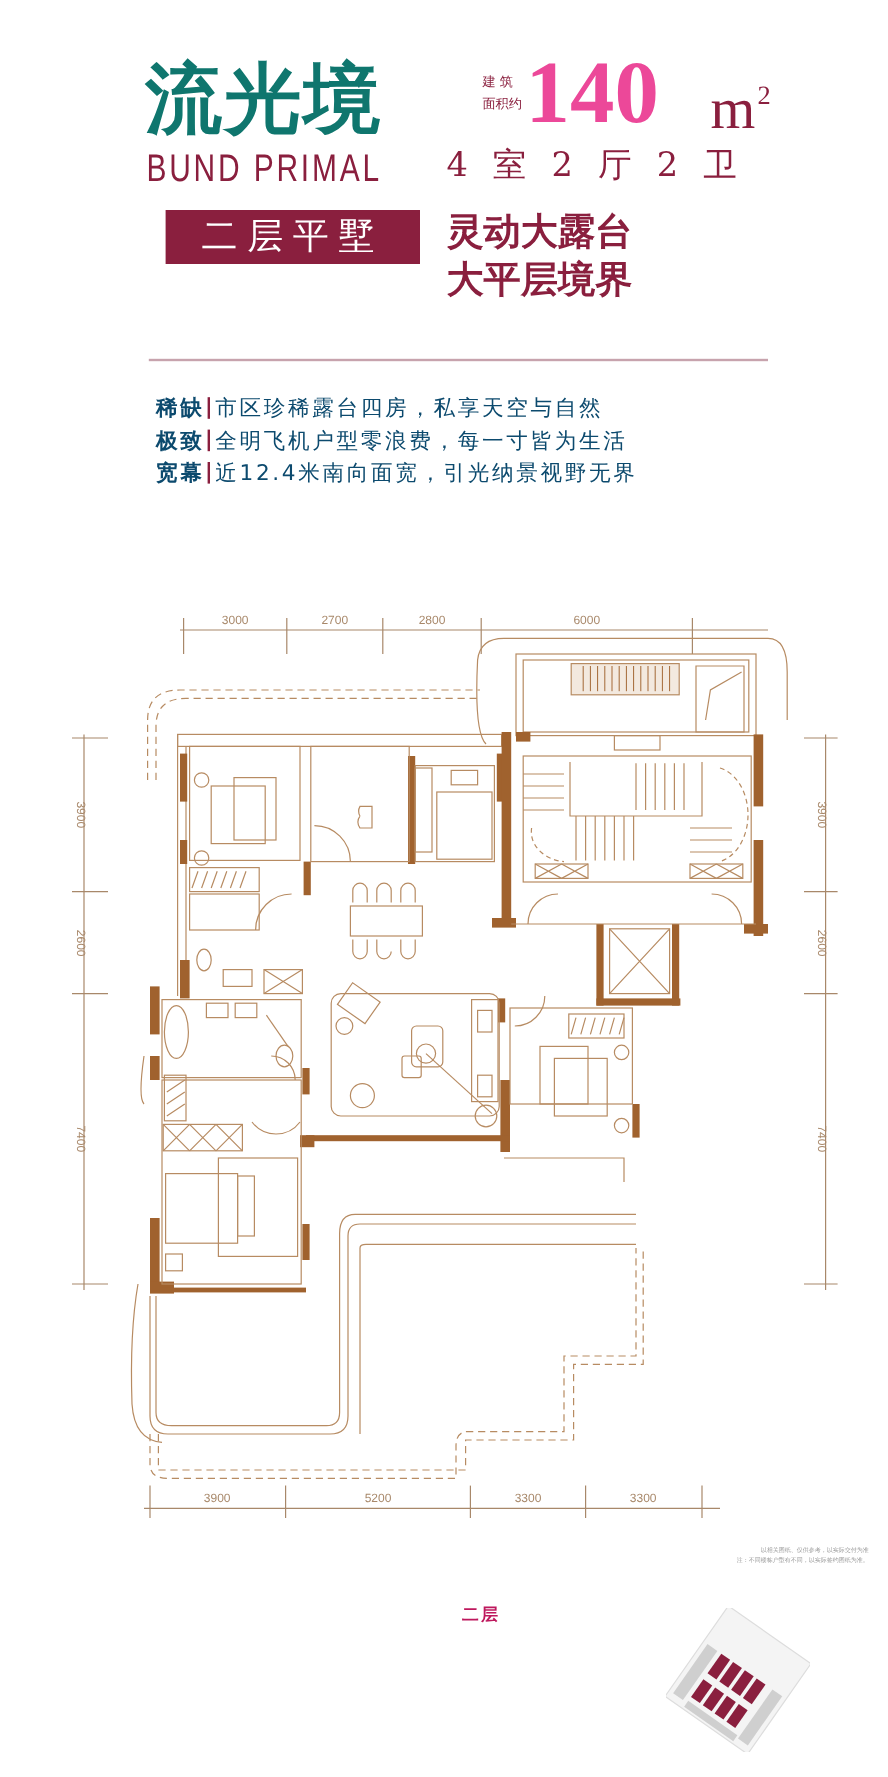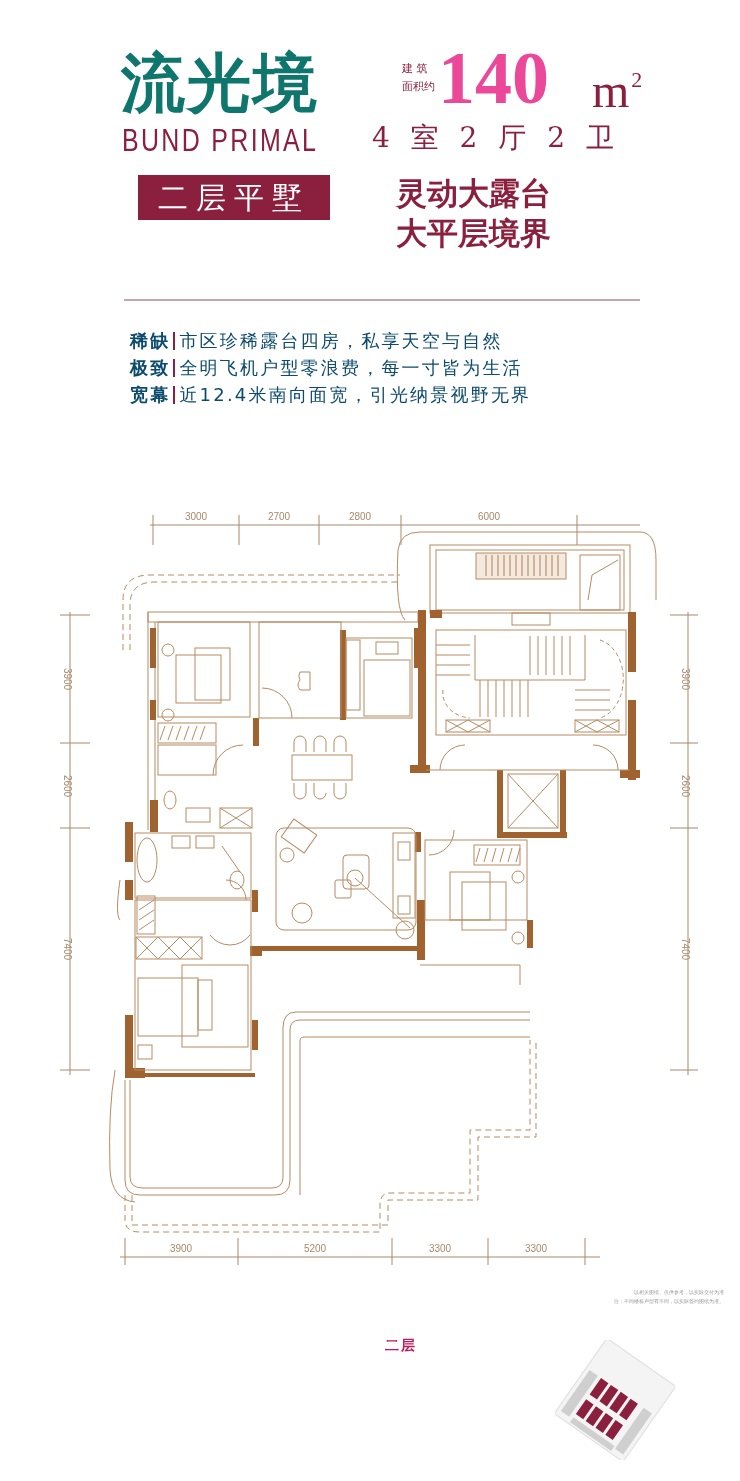--- a/index.html
+++ b/index.html
@@ -5,23 +5,23 @@
   html, body { margin: 0; padding: 0; background: #ffffff; }
   body { width: 740px; height: 1481px; position: relative; overflow: hidden; font-family: "DejaVu Serif", "Liberation Serif", serif; }
   #title-cn { position: absolute; left: 121px; top: 48px; font-size: 64px; font-weight: bold; letter-spacing: 2px; line-height: 70px; color: #0f766e; font-family: "DejaVu Serif", serif; }
   #title-en { position: absolute; left: 122px; top: 122px; font-size: 32px; line-height: 36px; color: #8a1f3e; font-family: "Liberation Sans", sans-serif; letter-spacing: 3px; transform: scaleX(0.78); transform-origin: left top; white-space: nowrap; }
   #area-label { position: absolute; left: 360px; top: 60px; font-size: 11px; line-height: 18px; color: #8a1f3e; font-family: "DejaVu Sans", sans-serif; margin-left: 42px; }
   #area-label span { display: block; }
   #area-value { position: absolute; left: 438px; top: 38px; font-size: 74px; line-height: 80px; font-weight: bold; color: #ec4899; font-family: "Liberation Serif", serif; }
   #area-unit { position: absolute; left: 592px; top: 52px; font-size: 48px; line-height: 56px; color: #8a1f3e; font-family: "Liberation Serif", serif; }
   #area-unit sup { font-size: 22px; vertical-align: 20px; margin-left: 2px; }
   #layout { position: absolute; left: 372px; top: 118px; font-size: 28px; line-height: 40px; color: #8a1f3e; font-family: "DejaVu Serif", serif; letter-spacing: 6px; white-space: nowrap; }
-  #badge { position: absolute; left: 138px; top: 175px; width: 192px; height: 45px; background: #8a1f3e; color: #ffffff; font-size: 30px; line-height: 45px; text-align: center; letter-spacing: 8px; font-family: "DejaVu Serif", serif; }
+  #badge { position: absolute; left: 138px; top: 175px; width: 212px; height: 45px; background: #8a1f3e; color: #ffffff; font-size: 30px; line-height: 45px; text-align: center; letter-spacing: 8px; font-family: "DejaVu Serif", serif; }
   #slogans { position: absolute; left: 372px; top: 173px; color: #8a1f3e; font-size: 31px; line-height: 40px; font-weight: bold; font-family: "DejaVu Serif", serif; }
-  #slogans div { white-space: nowrap; margin-left: 24px; }
+  #slogans div { white-space: nowrap; }
   #divider { position: absolute; left: 124px; top: 299px; width: 516px; height: 2px; background: #c7a3ad; }
   #features { position: absolute; left: 130px; top: 327px; color: #0c4a6e; font-size: 18px; line-height: 27px; font-family: "DejaVu Sans", sans-serif; }
   .feat-row { white-space: nowrap; letter-spacing: 2.2px; }
   .feat-key { font-weight: bold; }
   .feat-sep { display: inline-block; width: 2px; height: 18px; background: #8a1f3e; margin: 0 4px 0 3px; vertical-align: -3px; }
   #plan { position: absolute; left: 0; top: 490px; }
   .dim { font-family: "Liberation Sans", sans-serif; font-size: 10px; fill: #a8886a; }
   #floor-label { position: absolute; left: 385px; top: 1337px; font-size: 14px; font-weight: bold; color: #be185d; font-family: "DejaVu Serif", serif; letter-spacing: 2px; }
   #disclaimer { position: absolute; left: 560px; top: 1288px; width: 164px; font-size: 5px; line-height: 9px; color: #9a9a9a; text-align: right; font-family: "DejaVu Sans", sans-serif; }
   #keyplan { position: absolute; left: 555px; top: 1340px; }

